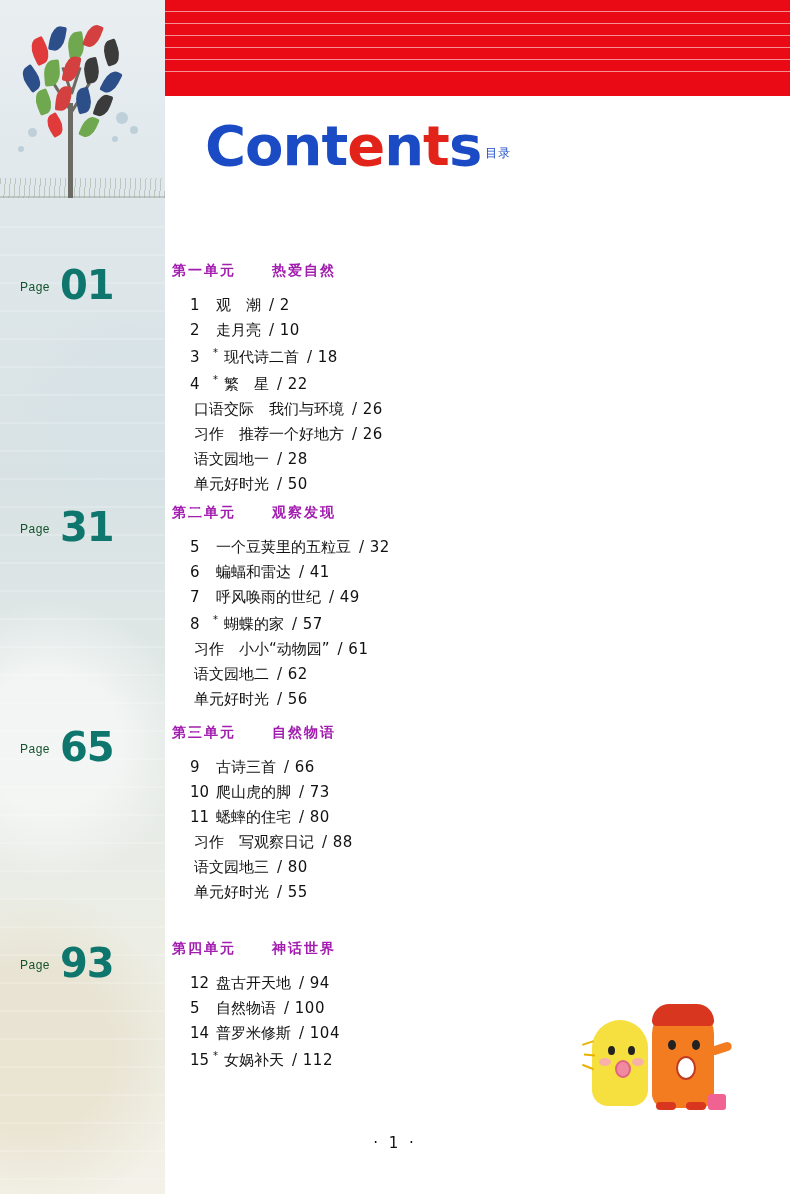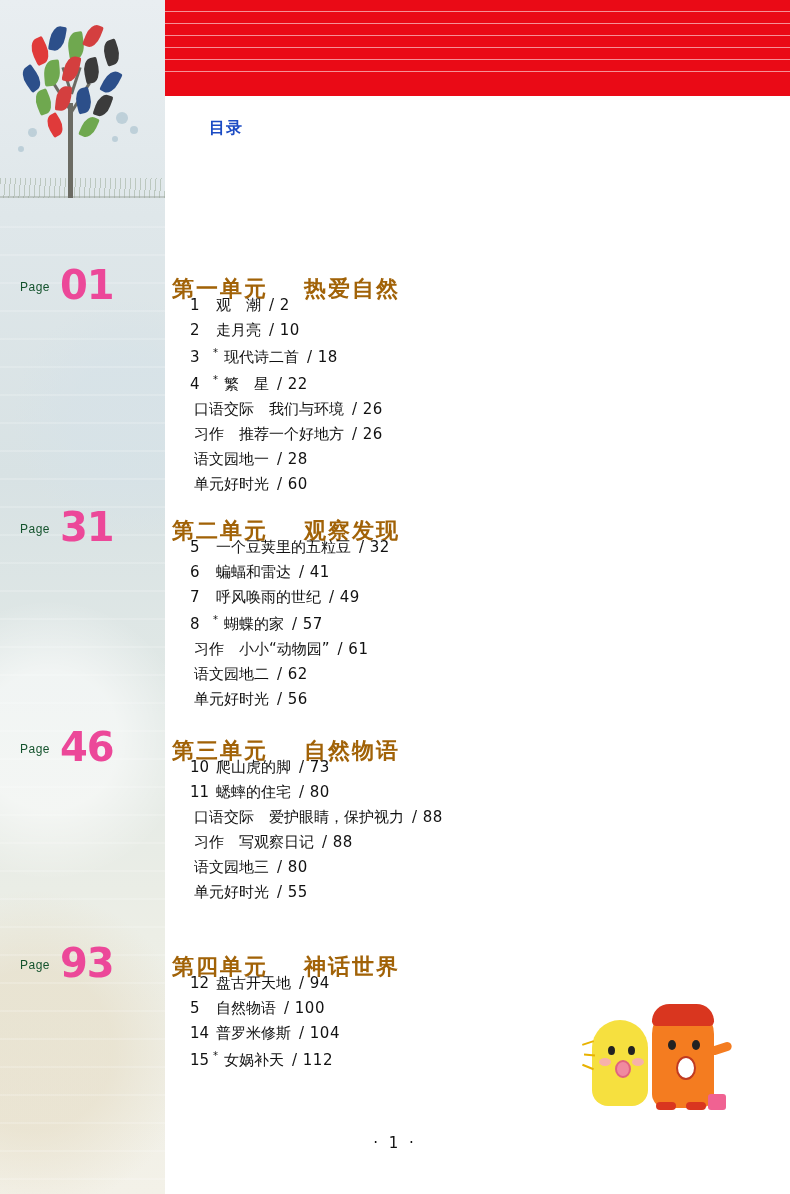--- a/index.html
+++ b/index.html
@@ -87,26 +87,25 @@
     letter-spacing: -1px;
     line-height: 1;
     color: #2244aa;
   }
   .contents-title .c1 { color: #1b4bc4; }
   .contents-title .c2 { color: #1b4bc4; }
   .contents-title .red { color: #e2231a; }
   .contents-title .dot-red { color: #e2231a; }
   .title-cn {
     font-family: "DejaVu Sans", sans-serif;
-    font-size: 16px;
+    font-size: 12px;
     color: #1b4bc4;
     margin-left: 4px;
-    margin-bottom: 4px;
+    margin-bottom: 12px;
     letter-spacing: 1px;
-    font-weight: bold;
   }
 
   
   .content-area {
     position: absolute;
     left: 0; top: 0; width: 790px; height: 1194px;
   }
   .unit {
     position: absolute;
     left: 0;
@@ -125,30 +124,30 @@
     font-size: 12px;
     color: #14532d;
     letter-spacing: .5px;
   }
   .page-num {
     position: absolute;
     left: 42px; top: 0;
     font-family: "DejaVu Sans", sans-serif;
     font-weight: bold;
     font-size: 40px;
-    color: #ec4899;
+    color: #0f766e;
     letter-spacing: -1px;
   }
   .unit-head {
     position: absolute;
-    left: 172px; top: 12px;
+    left: 172px; top: 0;
     font-family: "DejaVu Sans", sans-serif;
     font-weight: bold;
-    font-size: 22px;
-    color: #a16207;
+    font-size: 14px;
+    color: #a21caf;
     letter-spacing: 2px;
     white-space: nowrap;
   }
   .unit-head .unit-title { margin-left: 36px; }
   .entries {
     position: absolute;
     left: 190px; top: 36px;
     width: 560px;
   }
   .entry {
@@ -242,20 +241,23 @@
       <div class="dot" style="left:6px; top:128px; width:6px; height:6px;"></div>
     </div>
   </div>
 
   <div class="red-band">
     <div class="red-band-lines"></div>
     <div class="red-band-solid"></div>
   </div>
 
   <div class="title-wrap">
+    <div class="contents-title">
+      <span class="c1">C</span><span class="c2">o</span><span class="c2">n</span><span class="c2">t</span><span class="red">e</span><span class="c2">n</span><span class="dot-red">t</span><span class="c2">s</span>
+    </div>
     <div class="title-cn">目录</div>
   </div>
 
   <div class="content-area">
 
     <div class="unit" style="top:262px;">
       <div class="page-badge">
         <div class="page-word">Page</div>
         <div class="page-num">01</div>
       </div>
@@ -263,21 +265,21 @@
         <span>第一单元</span><span class="unit-title">热爱自然</span>
       </div>
       <div class="entries">
         <div class="entry"><span class="num">1</span><span class="label">观　潮</span><span class="pg">/ 2</span></div>
         <div class="entry"><span class="num">2</span><span class="label">走月亮</span><span class="pg">/ 10</span></div>
         <div class="entry"><span class="num">3</span><span class="star">*</span><span class="label">现代诗二首</span><span class="pg">/ 18</span></div>
         <div class="entry"><span class="num">4</span><span class="star">*</span><span class="label">繁　星</span><span class="pg">/ 22</span></div>
         <div class="entry"><span class="label">口语交际　我们与环境</span><span class="pg">/ 26</span></div>
         <div class="entry"><span class="label">习作　推荐一个好地方</span><span class="pg">/ 26</span></div>
         <div class="entry"><span class="label">语文园地一</span><span class="pg">/ 28</span></div>
-        <div class="entry"><span class="label">单元好时光</span><span class="pg">/ 60</span></div>
+        <div class="entry"><span class="label">单元好时光</span><span class="pg">/ 50</span></div>
       </div>
     </div>
 
     <div class="unit" style="top:504px;">
       <div class="page-badge">
         <div class="page-word">Page</div>
         <div class="page-num">31</div>
       </div>
       <div class="unit-head">
         <span>第二单元</span><span class="unit-title">观察发现</span>
@@ -289,29 +291,29 @@
         <div class="entry"><span class="num">8</span><span class="star">*</span><span class="label">蝴蝶的家</span><span class="pg">/ 57</span></div>
         <div class="entry"><span class="label">习作　小小“动物园”</span><span class="pg">/ 61</span></div>
         <div class="entry"><span class="label">语文园地二</span><span class="pg">/ 62</span></div>
         <div class="entry"><span class="label">单元好时光</span><span class="pg">/ 56</span></div>
       </div>
     </div>
 
     <div class="unit" style="top:724px;">
       <div class="page-badge">
         <div class="page-word">Page</div>
-        <div class="page-num">46</div>
+        <div class="page-num">65</div>
       </div>
       <div class="unit-head">
         <span>第三单元</span><span class="unit-title">自然物语</span>
       </div>
       <div class="entries">
+        <div class="entry"><span class="num">9</span><span class="label">古诗三首</span><span class="pg">/ 66</span></div>
         <div class="entry"><span class="num">10</span><span class="label">爬山虎的脚</span><span class="pg">/ 73</span></div>
         <div class="entry"><span class="num">11</span><span class="label">蟋蟀的住宅</span><span class="pg">/ 80</span></div>
-        <div class="entry"><span class="label">口语交际　爱护眼睛，保护视力</span><span class="pg">/ 88</span></div>
         <div class="entry"><span class="label">习作　写观察日记</span><span class="pg">/ 88</span></div>
         <div class="entry"><span class="label">语文园地三</span><span class="pg">/ 80</span></div>
         <div class="entry"><span class="label">单元好时光</span><span class="pg">/ 55</span></div>
       </div>
     </div>
 
     <div class="unit" style="top:940px;">
       <div class="page-badge">
         <div class="page-word">Page</div>
         <div class="page-num">93</div>

